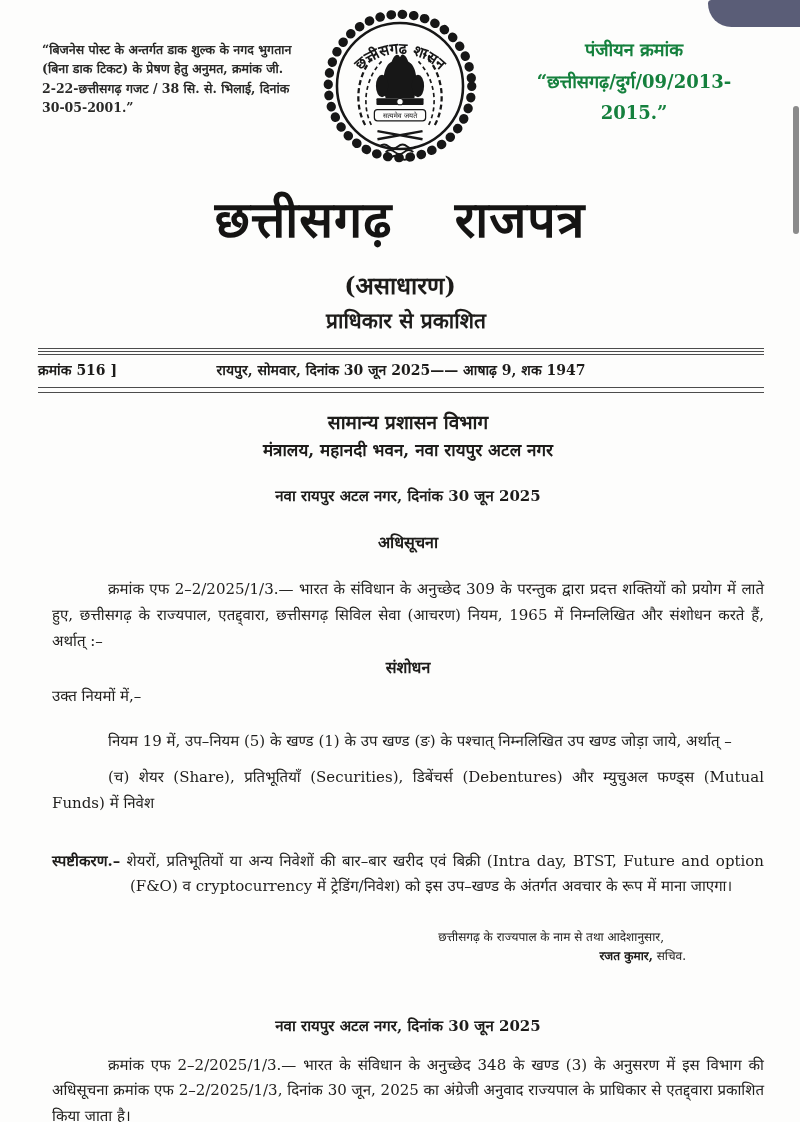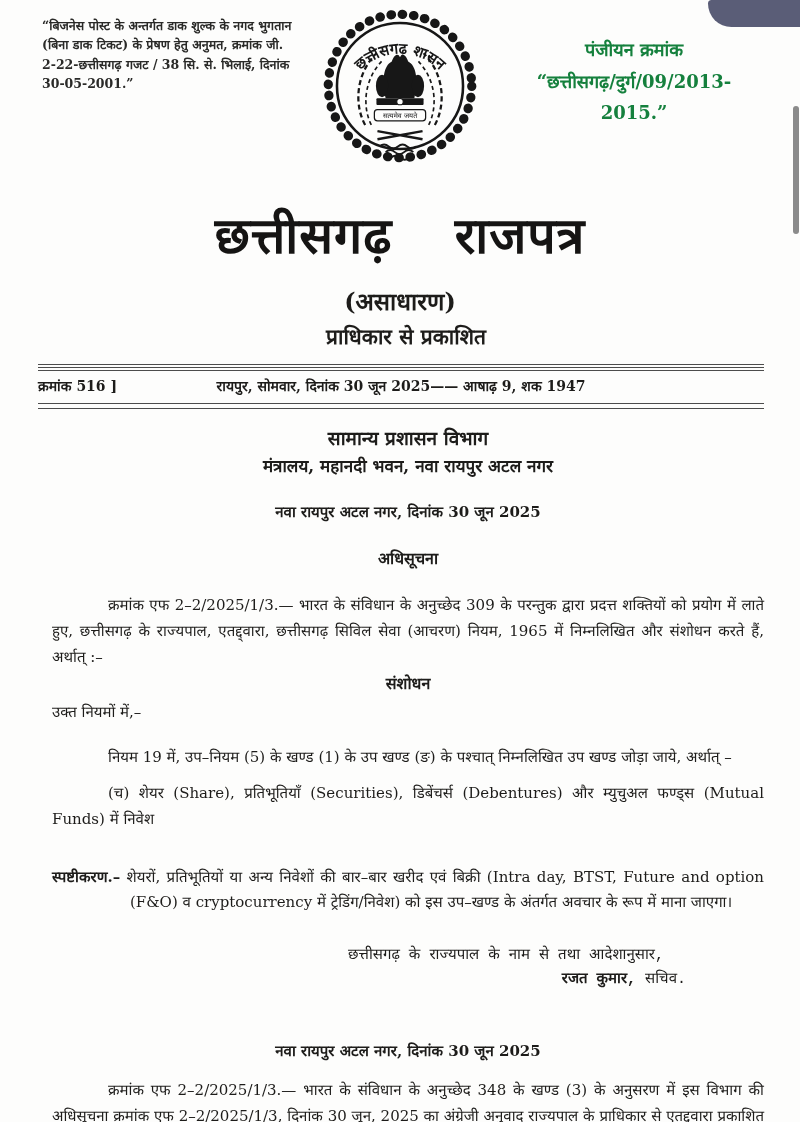--- a/index.html
+++ b/index.html
@@ -17,31 +17,31 @@
     position:absolute;top:0;right:0;width:92px;height:27px;
     background:#5a5d77;border-bottom-left-radius:26px;border-top-left-radius:4px;
   }
   
   .scroll-thumb{
     position:absolute;top:106px;right:1px;width:6px;height:128px;
     background:#8b8b8b;border-radius:3px;
   }
   .header{position:relative;height:176px;}
   .note-left{
-    position:absolute;left:42px;top:16px;width:250px;
+    position:absolute;left:42px;top:40px;width:250px;
     font-size:12.5px;font-weight:bold;line-height:1.55;color:#2a2a28;
   }
   .emblem{position:absolute;left:318px;top:4px;width:164px;height:164px;}
   .reg-right{
     position:absolute;right:36px;top:34px;width:260px;text-align:center;
     font-size:18px;font-weight:bold;line-height:1.75;color:#15803d;
   }
   .masthead-title{
     text-align:center;font-size:50px;font-weight:bold;letter-spacing:1px;
-    word-spacing:44px;margin-top:24px;color:#151413;
+    word-spacing:44px;margin-top:8px;color:#151413;
   }
   .masthead-sub{ text-align:center;font-size:24px;font-weight:bold;margin-top:16px;}
   .masthead-auth{ text-align:center;font-size:21px;font-weight:bold;margin-top:5px;margin-left:12px;}
   .rule3{
     margin:14px 36px 0 38px;height:5px;
     border-top:1.5px solid #4c4c4c;border-bottom:1.5px solid #4c4c4c;
     background:linear-gradient(#4c4c4c,#4c4c4c) center/100% 1px no-repeat;
   }
   .rule2{
     margin:4px 36px 0 38px;height:4px;
@@ -62,21 +62,21 @@
   .p1{margin-top:24px;}
   .amend-head{text-align:center;font-size:16px;font-weight:600;margin-top:2px;}
   .p2{margin-top:6px;text-indent:0;}
   .p3{margin-top:19px;}
   .p4{margin-top:10px;}
   .hang{
     font-size:15px;line-height:1.72;text-align:justify;
     padding-left:78px;text-indent:-78px;margin-top:32px;
   }
   .hang .label{font-weight:bold;}
-  .sig{margin-top:28px;font-size:15px;line-height:1.6;font-family:Liberation Mono, monospace;}
+  .sig{margin-top:28px;font-size:12px;line-height:1.6;}
   .sig-line1{text-align:right;padding-right:100px;}
   .sig-line2{text-align:right;padding-right:78px;}
   .sig-name{font-weight:bold;}
   .pd2{margin-top:48px;}
   .p5{margin-top:18px;}
 </style>
 </head>
 <body>
 
 <div class="page">

